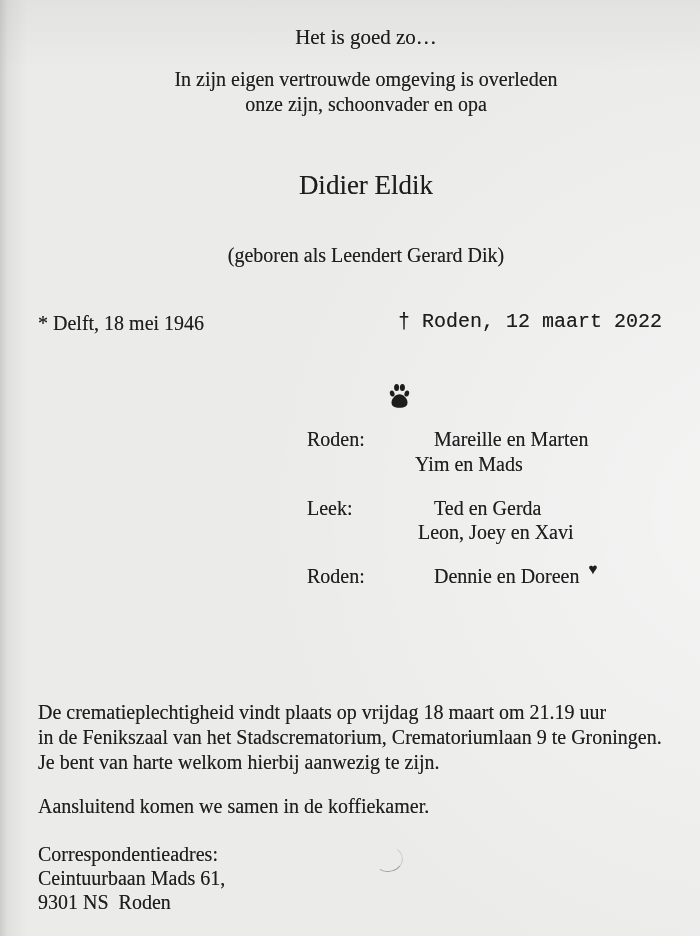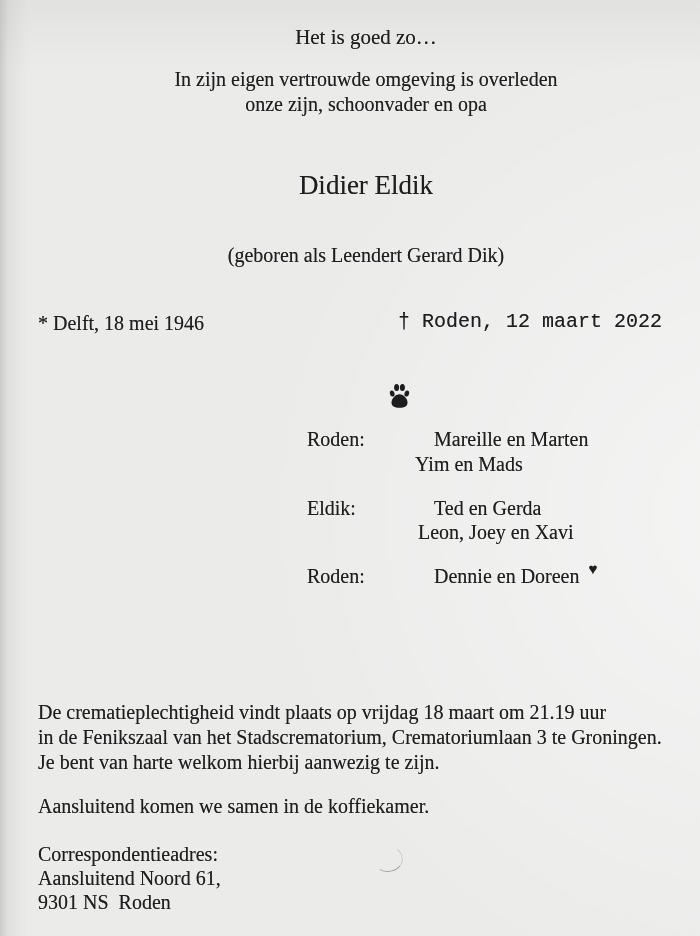--- a/index.html
+++ b/index.html
@@ -76,37 +76,37 @@
     </svg>
   </div>
 
   <div class="abs t20 fam-row" style="left: 307px; top: 427px; width: 360px;">
     <span class="fam-place">Roden:</span>
     <span>Mareille en Marten</span>
   </div>
   <div class="abs t20 italic" style="left: 415px; top: 452px;">Yim en Mads</div>
 
   <div class="abs t20 fam-row" style="left: 307px; top: 496px; width: 360px;">
-    <span class="fam-place">Eldik:</span>
+    <span class="fam-place">Leek:</span>
     <span>Ted en Gerda</span>
   </div>
   <div class="abs t20 italic" style="left: 418px; top: 520px;">Leon, Joey en Xavi</div>
 
   <div class="abs t20 fam-row" style="left: 307px; top: 564px; width: 380px;">
     <span class="fam-place">Roden:</span>
     <span><span>Dennie en Doreen</span><span class="heart">♥</span></span>
   </div>
 
   <div class="abs t20 para" style="left: 38px; top: 700px; width: 640px;">
     <div>De crematieplechtigheid vindt plaats op vrijdag 18 maart om 21.19 uur</div>
-    <div>in de Fenikszaal van het Stadscrematorium, Crematoriumlaan 3 te Groningen.</div>
+    <div>in de Fenikszaal van het Stadscrematorium, Crematoriumlaan 9 te Groningen.</div>
     <div>Je bent van harte welkom hierbij aanwezig te zijn.</div>
   </div>
 
   <div class="abs t20" style="left: 38px; top: 794px;">Aansluitend komen we samen in de koffiekamer.</div>
 
   <div class="abs t20" style="left: 38px; top: 842px;">Correspondentieadres:</div>
-  <div class="abs t20" style="left: 38px; top: 866px;">Aansluitend Noord 61,</div>
+  <div class="abs t20" style="left: 38px; top: 866px;">Ceintuurbaan Mads 61,</div>
   <div class="abs t20 pre" style="left: 38px; top: 890px;">9301 NS  Roden</div>
 
   <div class="abs scan-crescent"></div>
 
 </div>
 
 </body></html>

